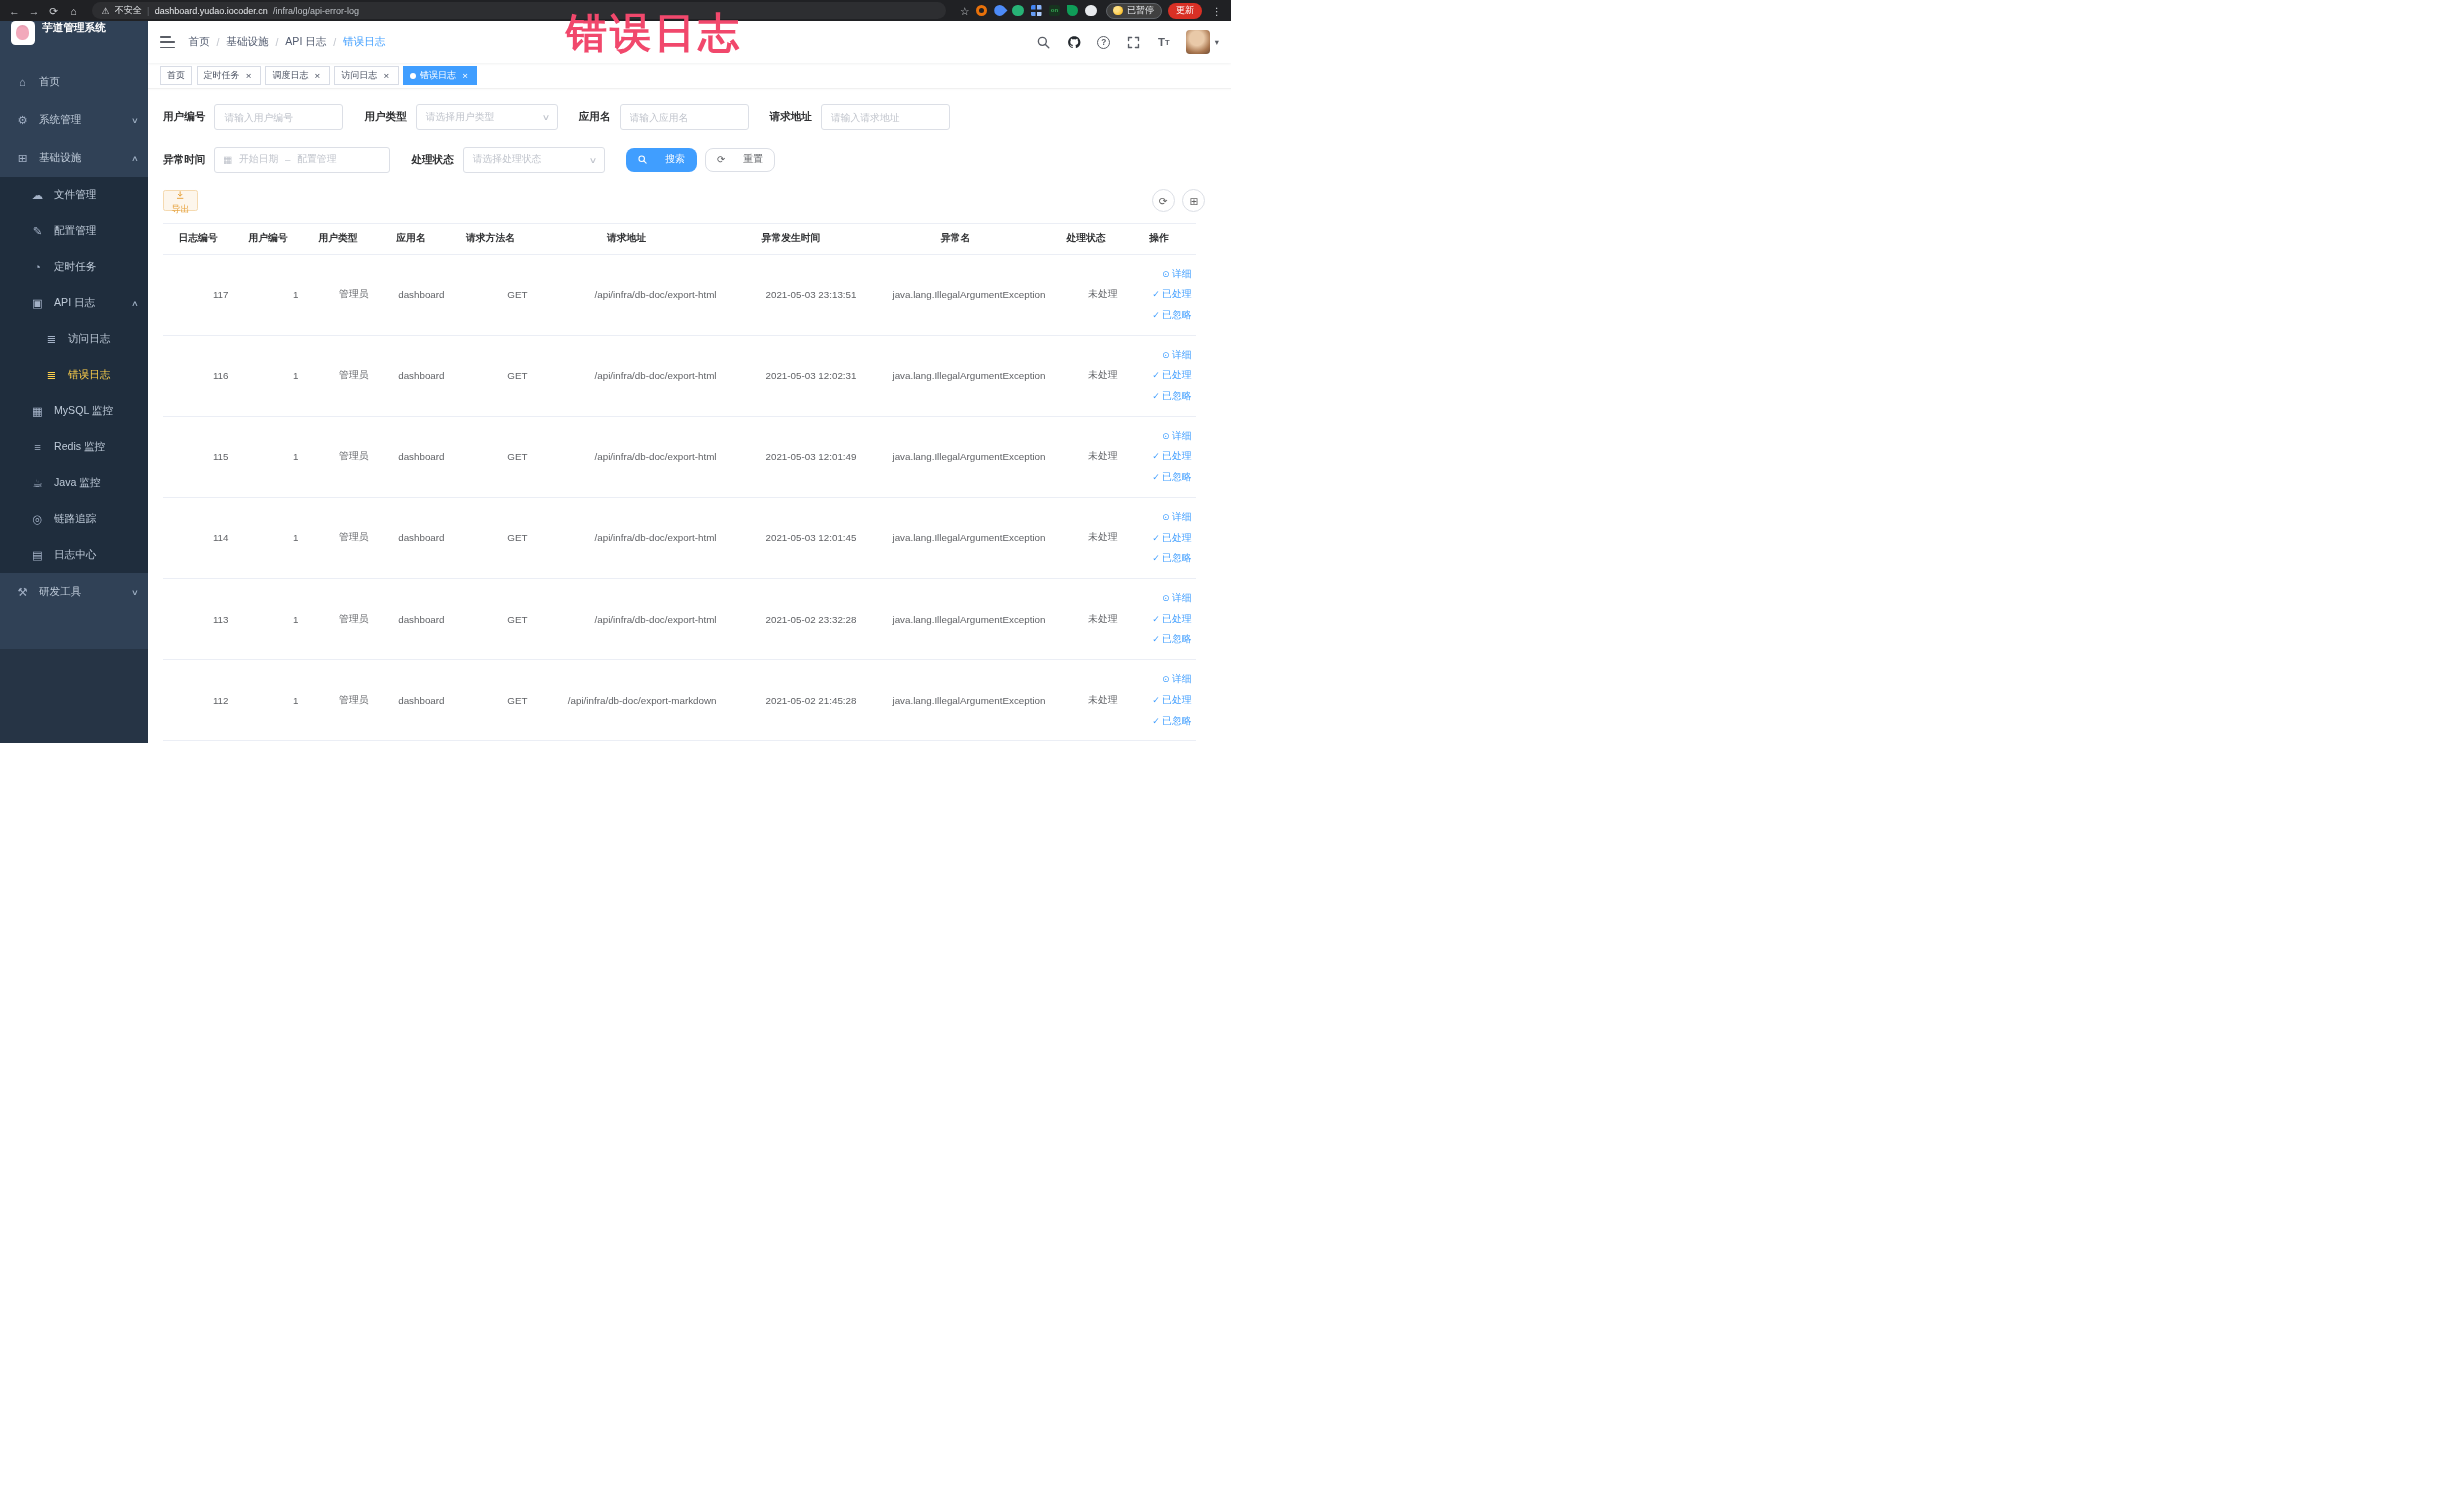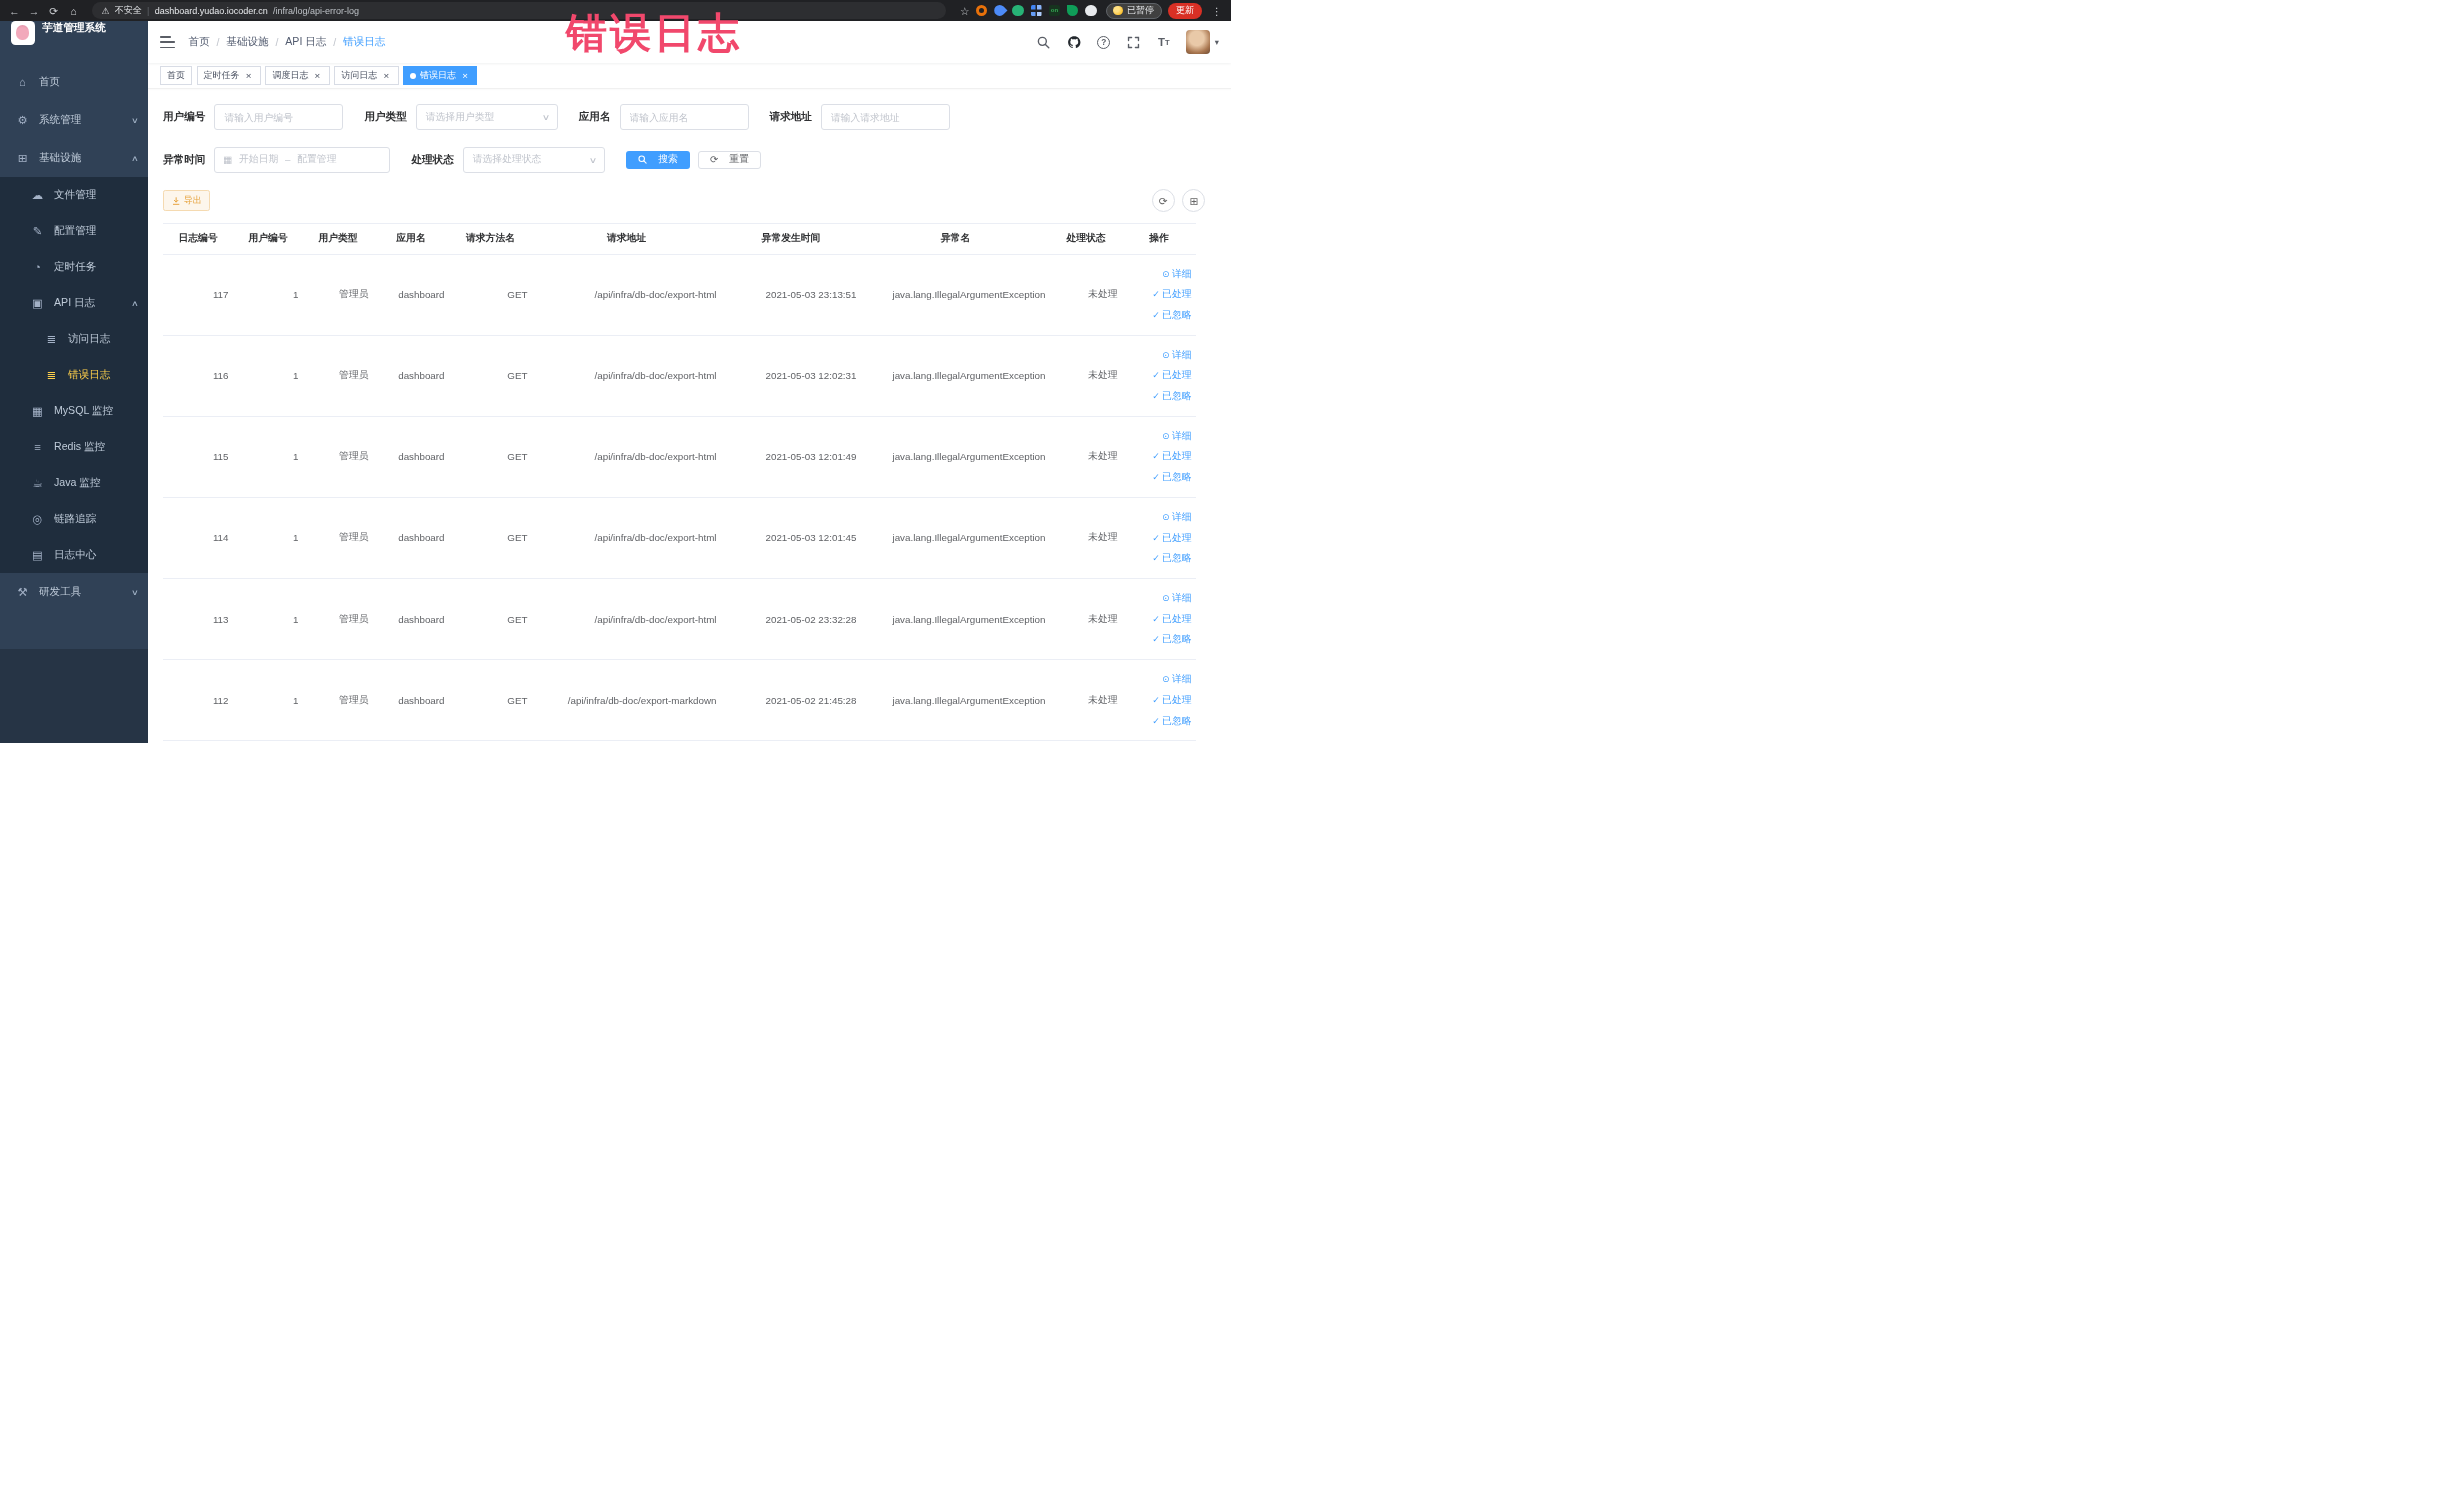--- a/index.html
+++ b/index.html
@@ -82,27 +82,27 @@
   .filter-row { display:flex; align-items:center; margin-bottom:16.7px; }
   .f-item { display:flex; align-items:center; margin-right:21px; }
   .f-label { font-size:10.6px; font-weight:bold; color:#303133; margin-right:9px; white-space:nowrap; }
   .el-input, .el-select, .date-range { height:26px; border:0.8px solid #dcdfe6; border-radius:3px; background:#fff; font-size:9.8px; }
   input.el-input { width:129px; padding:0 9px; color:#606266; outline:none; font-family:inherit; }
   input.el-input::placeholder { color:#c0c4cc; }
   .el-select { width:142px; display:flex; align-items:center; justify-content:space-between; padding:0 7.6px 0 9px; color:#c0c4cc; cursor:pointer; }
   .el-select .sel-arrow { color:#c0c4cc; font-size:8.3px; transform:scaleX(1.4); }
   .date-range { width:176px; display:flex; align-items:center; gap:6.8px; padding:0 7.6px; color:#c0c4cc; cursor:pointer; }
   .date-range .cal { font-size:9.8px; color:#c0c4cc; }
-  .btn { height:18px; border-radius:3px; padding:0 11.4px; font-size:9.8px; display:inline-flex; align-items:center; gap:11px; cursor:pointer; border:0.8px solid transparent; font-family:inherit; }
+  .btn { height:24px; border-radius:8px; padding:0 11.4px; font-size:9.8px; display:inline-flex; align-items:center; gap:18px; cursor:pointer; border:0.8px solid transparent; font-family:inherit; }
   .btn-primary { background:#409eff; color:#fff; }
   .btn-default { background:#fff; border-color:#dcdfe6; color:#606266; margin-left:7.6px; }
   .btn .bi { font-size:9.8px; display:flex; align-items:center; }
 
   .toolbar { display:flex; align-items:center; justify-content:space-between; margin-bottom:10.6px; }
-  .btn-export { height:21px; border-radius:2.3px; padding:0 7.6px; font-size:9px; background:#fdf6ec; border:0.8px solid #f5dab1; color:#e6a23c; display:inline-flex; align-items:center; gap:3.8px; cursor:pointer; font-family:inherit; }
+  .btn-export { height:21px; border-radius:2.3px; padding:0 7.6px; font-size:9px; background:#fdf6ec; border:0.8px solid #f5dab1; color:#e6a23c; display:inline-flex; align-items:center; gap:3.8px; cursor:pointer; font-family:inherit;flex-direction:column; }
   .circle-btns { display:flex; gap:7.6px; margin-right:10.6px; }
   .circle-btn { width:23px; height:23px; border-radius:50%; border:0.8px solid #dcdfe6; background:#fff; color:#666; display:flex; align-items:center; justify-content:center; font-size:10.6px; cursor:pointer; }
 
   
   table { border-collapse:collapse; table-layout:fixed; width:1032px; font-size:9.8px; }
   th { border-top:0.8px solid #ebeef5; border-bottom:0.8px solid #ebeef5; padding:8.3px 4.5px; color:#303133; font-weight:bold; text-align:center; font-size:9.8px; white-space:nowrap; }
   td { border-bottom:0.8px solid #ebeef5; padding:9px 4.5px; color:#606266; text-align:right; vertical-align:middle; overflow:hidden; white-space:nowrap; }
   td.ops { text-align:right; padding-right:4.5px; }
   .op { display:block; color:#409eff; line-height:19.7px; cursor:pointer; text-decoration:none; white-space:nowrap; }
   .op .oi { font-size:9px; margin-right:2.3px; }

